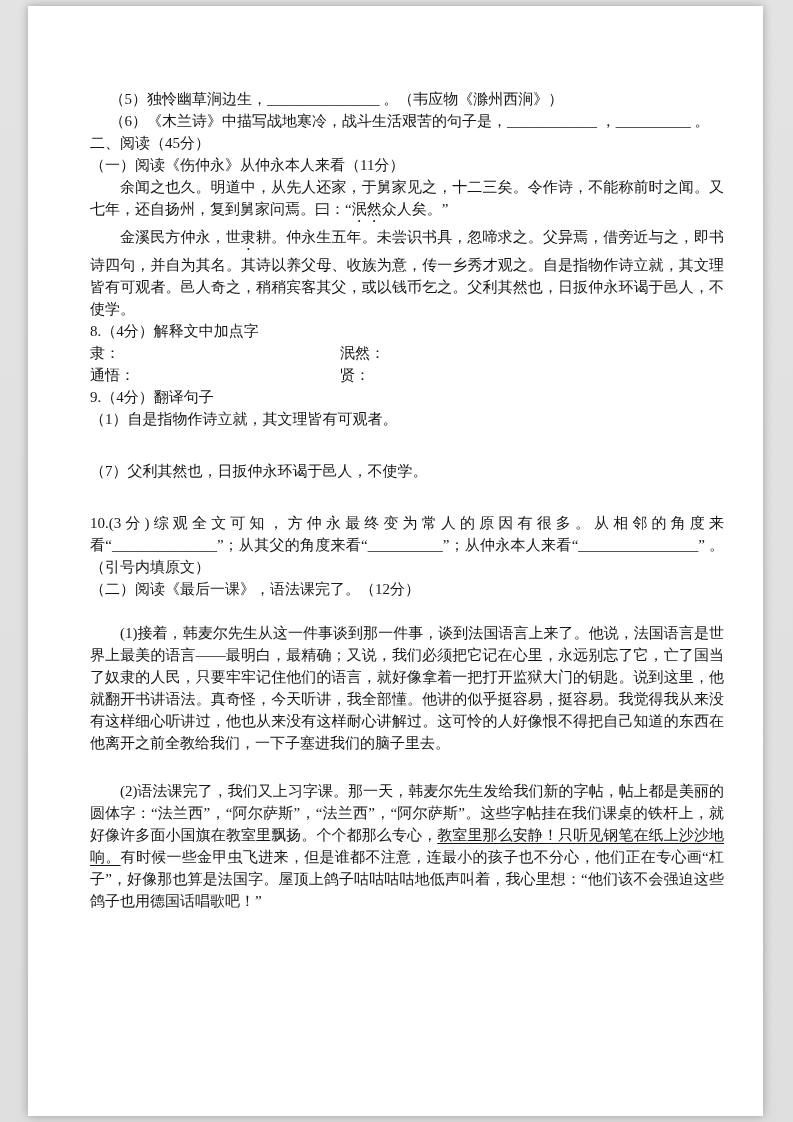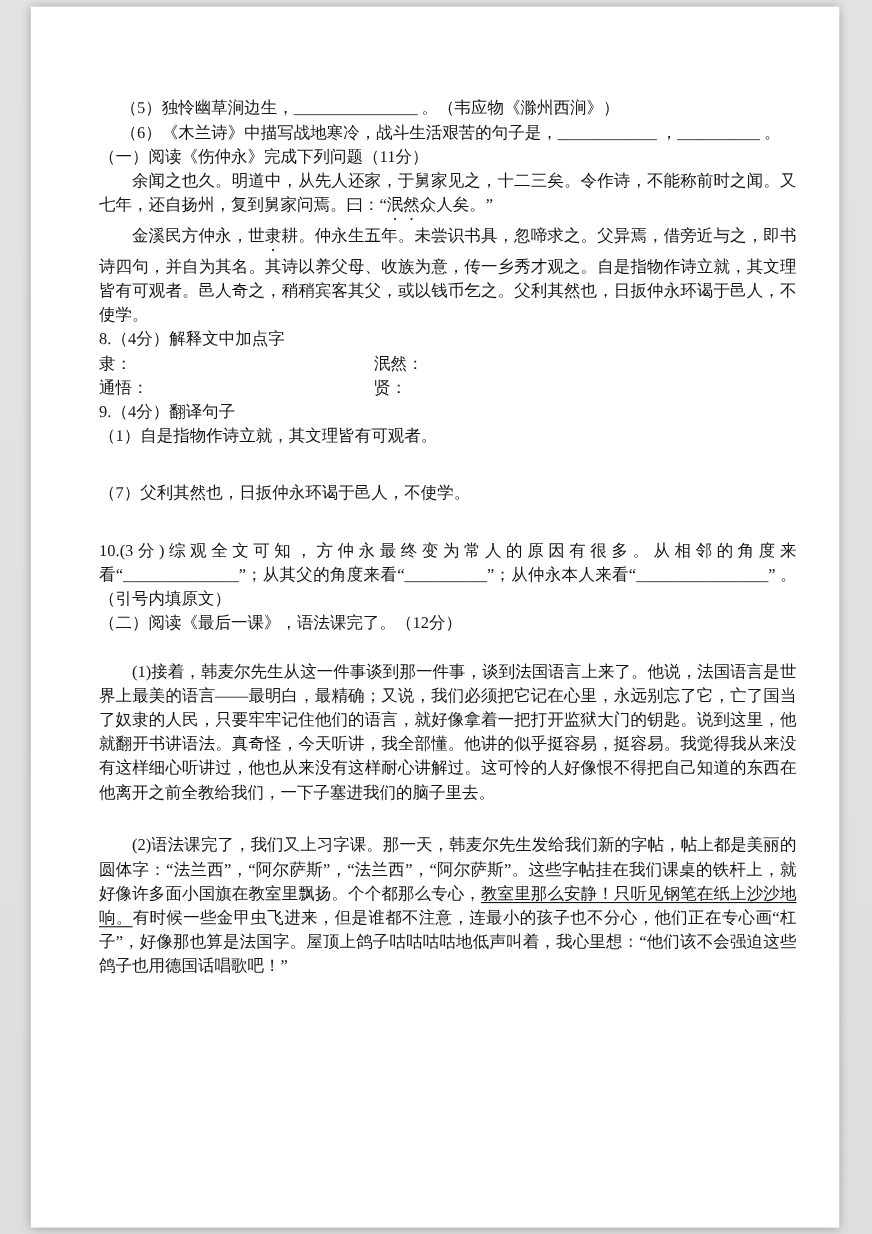--- a/index.html
+++ b/index.html
@@ -42,21 +42,22 @@
   .gap { width: 100%; }
 </style>
 </head>
 <body>
 
 <div class="stage">
   <div class="paper">
     <div class="doc" id="doc">
         <p class="line ind1"><span>（5）独怜幽草涧边生，_______________ 。（韦应物《滁州西涧》）</span></p>
         <p class="line ind1"><span>（6）《木兰诗》中描写战地寒冷，战斗生活艰苦的句子是，____________ ，__________ 。</span></p>
-        <p class="line"><span>（一）阅读《伤仲永》完成下列问题（11分）</span></p>
+        <p class="line"><span>二、阅读（45分）</span></p>
+        <p class="line"><span>（一）阅读《伤仲永》从仲永本人来看（11分）</span></p>
         <p class="line ind2"><span>余闻之也久。明道中，从先人还家，于舅家见之，十二三矣。令作诗，不能称前时之闻。又七年，还自扬州，复到舅家问焉。曰：“</span><span class="dot">泯然</span><span>众人矣。”</span></p>
         <p class="line ind2"><span>金溪民方仲永，世</span><span class="dot">隶</span><span>耕。仲永生五年。未尝识书具，忽啼求之。父异焉，借旁近与之，即书诗四句，并自为其名。其诗以养父母、收族为意，传一乡秀才观之。自是指物作诗立就，其文理皆有可观者。邑人奇之，稍稍宾客其父，或以钱币乞之。父利其然也，日扳仲永环谒于邑人，不使学。</span></p>
         <p class="line"><span>8.（4分）解释文中加点字</span></p>
         <div class="line cols">
           <span class="col">隶：</span>
           <span class="col">泯然：</span>
         </div>
         <div class="line cols">
           <span class="col">通悟：</span>
           <span class="col">贤：</span>

